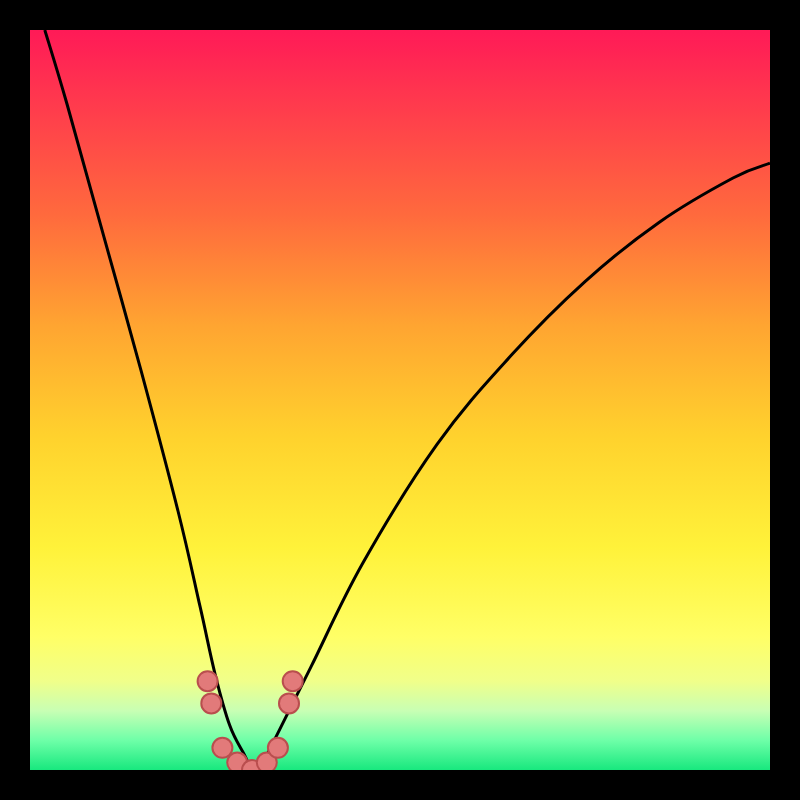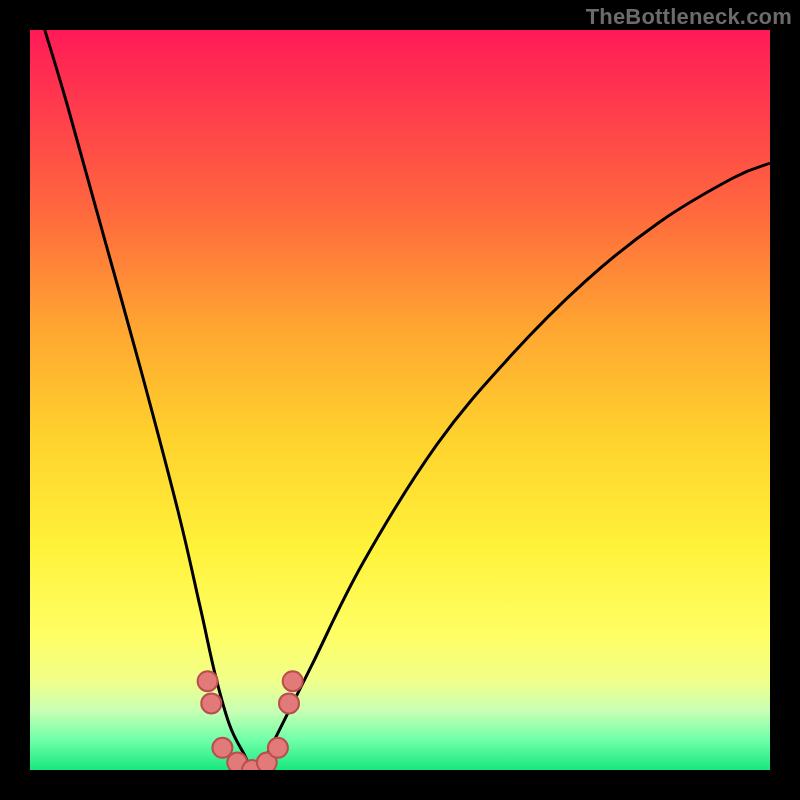--- a/index.html
+++ b/index.html
@@ -62,21 +62,20 @@
     left: 0;
     top: 0;
     width: 740px;
     height: 740px;
   }
 </style>
 </head>
 <body>
 
 <div class="frame">
-  <div class="watermark">TheBottleneck.com</div>
 
   <div class="plot">
     <div class="gradient"></div>
 
     <svg class="curve" viewBox="0 0 740 740" preserveAspectRatio="none">
       <g>
         <path id="curve-path" fill="none" stroke="#000000" stroke-width="3" d="M 14.8 0.0 C 18.8 13.3, 26.3 36.7, 37.0 74.0 C 47.7 111.3, 60.7 159.2, 74.0 207.2 C 87.3 255.2, 97.7 291.1, 111.0 340.4 C 124.3 389.7, 137.3 438.4, 148.0 481.0 C 158.7 523.6, 163.5 547.9, 170.2 577.2 C 176.9 606.5, 179.7 622.5, 185.0 643.8 C 190.3 665.1, 194.5 680.9, 199.8 695.6 C 205.1 710.3, 210.6 717.2, 214.6 725.2 C 218.6 733.2, 219.3 737.3, 222.0 740.0 C 224.7 742.7, 226.7 742.7, 229.4 740.0 C 232.1 737.3, 232.8 733.2, 236.8 725.2 C 240.8 717.2, 243.6 711.6, 251.6 695.6 C 259.6 679.6, 266.5 665.7, 281.2 636.4 C 295.9 607.1, 310.4 572.8, 333.0 532.8 C 355.6 492.8, 380.4 451.7, 407.0 414.4 C 433.6 377.1, 454.4 354.9, 481.0 325.6 C 507.6 296.3, 528.4 275.6, 555.0 251.6 C 581.6 227.6, 602.4 211.0, 629.0 192.4 C 655.6 173.8, 683.0 158.7, 703.0 148.0 C 723.0 137.3, 733.3 135.9, 740.0 133.2"></path>
       </g>
       <g id="marker-layer">
           <circle cx="177.6" cy="651.2" r="10" fill="#e27a7a" stroke="#b94e4e" stroke-width="2"></circle>

